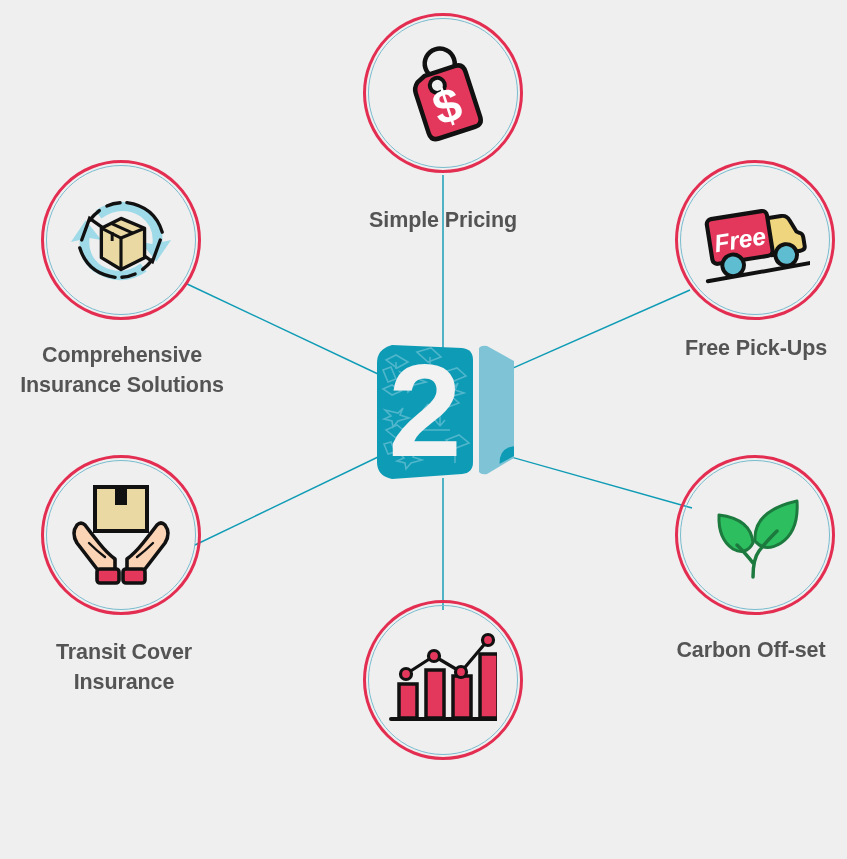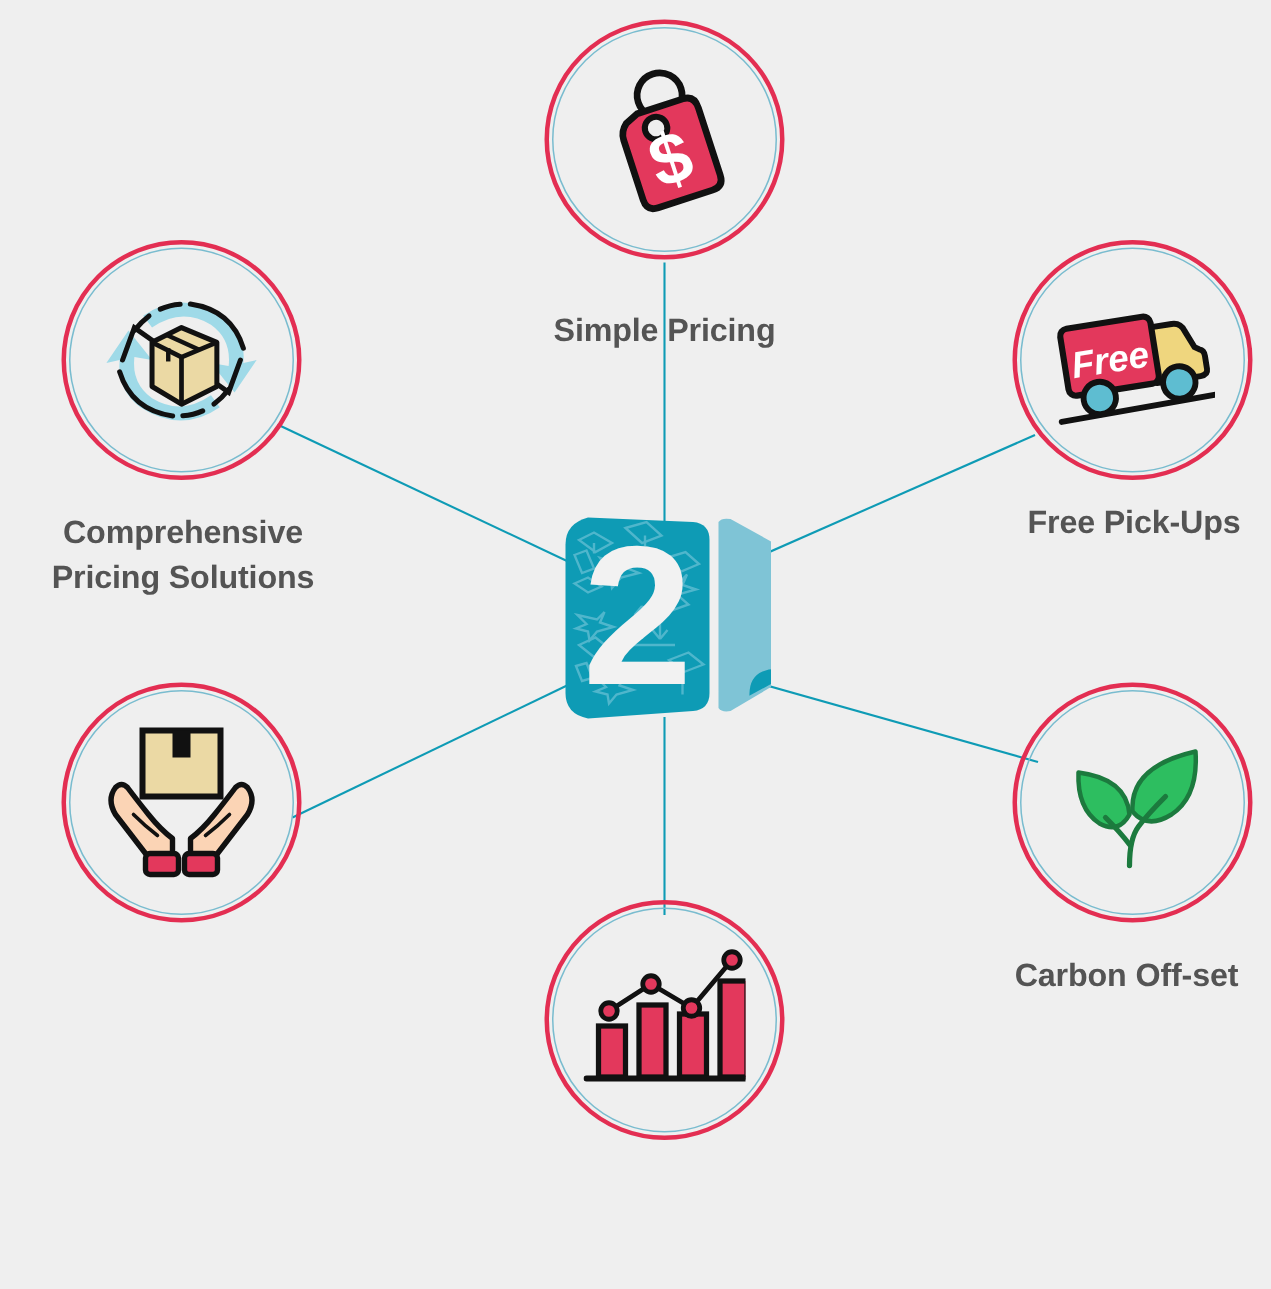--- a/index.html
+++ b/index.html
@@ -270,18 +270,20 @@
   </div>
 
   <div class="label-layer">
     <div class="label" style="left:333px; top:184px; width:220px;margin-top:22px;">Simple Pricing</div>
 
     <div class="label" style="left:650px; top:334px; width:212px;">Free Pick-Ups</div>
 
     <div class="label" style="left:645px; top:636px; width:212px;">Carbon Off-set</div>
 
 
+    <div class="label" style="left:18px; top:638px; width:212px;">Transit Cover
+Insurance</div>
 
     <div class="label" style="left:6px; top:341px; width:232px;">Comprehensive
-Pricing Solutions</div>
+Insurance Solutions</div>
   </div>
 
 </div>
 
 </body></html>

